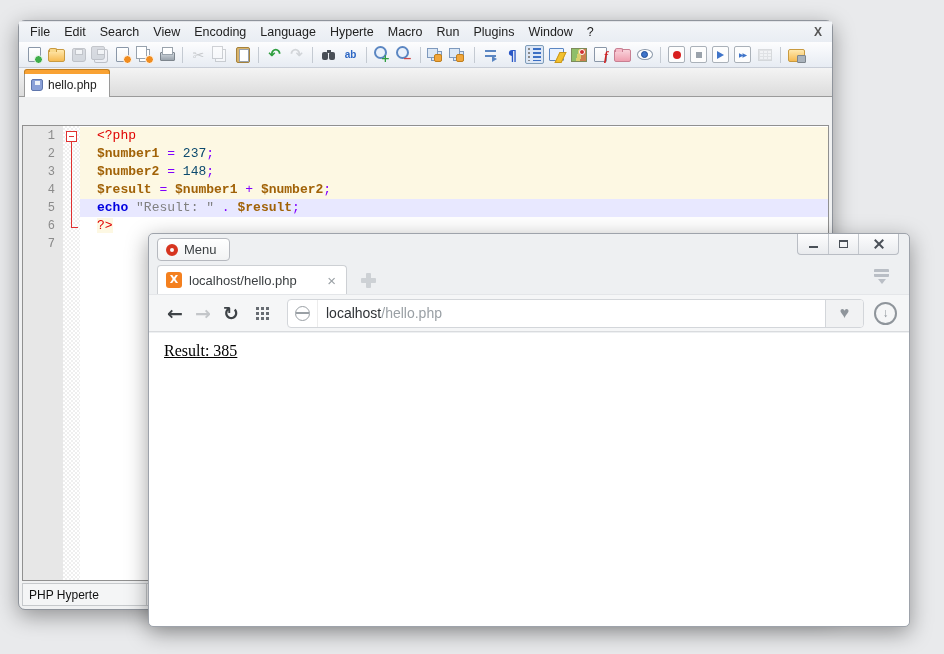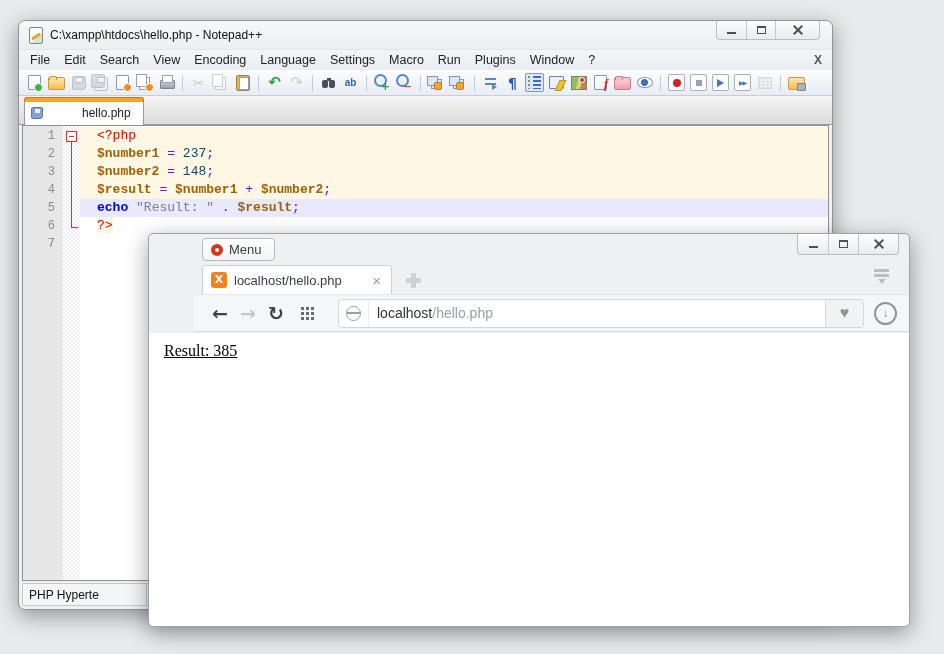--- a/index.html
+++ b/index.html
@@ -98,21 +98,21 @@
   .k-record::after { content:""; position:absolute; width:8px; height:8px; border-radius:50%; background:#d81f1f; }
   .k-stop::after { content:""; position:absolute; width:6px; height:6px; background:#9aa2ab; }
   .k-play::after { content:""; position:absolute; border:4px solid transparent; border-left:7px solid #3f74c9; margin-left:4px; }
   .k-ff::after { content:"▶▶"; position:absolute; font-size:6px; letter-spacing:-1px; color:#3f74c9; }
   .k-grid::before { content:""; width:12px; height:10px; border:1px solid #b3b9c0; background-color:#eef0f3;
       background-image:repeating-linear-gradient(#c8ccd2 0 1px,transparent 1px 3px),repeating-linear-gradient(90deg,#c8ccd2 0 1px,transparent 1px 4px); }
 
   #npp-tabbar { height:29px; background:linear-gradient(#f4f4f4,#dcdcdc); border-bottom:1px solid #9a9a9a;
                 display:flex; align-items:flex-end; padding-left:5px; }
   #npp-tab { position:relative; height:26px; background:#fff; border:1px solid #9a9a9a; border-bottom:none;
-             border-radius:3px 3px 0 0; display:flex; align-items:center; padding:0 12px 0 6px; margin-bottom:-1px; z-index:2;gap:34px; }
+             border-radius:3px 3px 0 0; display:flex; align-items:center; padding:0 12px 0 6px; margin-bottom:-1px; z-index:2; }
   #npp-tab::before { content:""; position:absolute; left:-1px; right:-1px; top:-3px; height:4px;
                      background:#f9a233; border-radius:3px 3px 0 0; border:1px solid #c07e1f; border-bottom:none; }
   #tab-floppy { width:12px; height:12px; background:#8aa0d8; border:1px solid #5f76ad; border-radius:2px 2px 3px 2px; position:relative; margin-right:5px; }
   #tab-floppy::after { content:""; position:absolute; top:1px; left:3px; width:5px; height:4px; background:#eef2f8; }
   #npp-tab-label { font-size:12px; color:#222; }
 
   #npp-editor { position:absolute; left:3px; right:3px; top:104px; bottom:28px;
                 background:#fff; border:1px solid #909090; overflow:hidden;
                 font:13px/18px "Liberation Mono","DejaVu Sans Mono",monospace; }
   #npp-editor::before { content:""; position:absolute; left:0; top:0; bottom:0; width:40px; background:#e7e7e7; }
@@ -143,21 +143,21 @@
       border-left:1px solid #e03030; border-bottom:1px solid #e03030; }
 
   #npp-statusbar { position:absolute; left:3px; right:3px; bottom:3px; height:23px; background:#f0f1f2;
                    display:flex; align-items:stretch; font-size:12px; color:#111; }
   .sb-field { border:1px solid #c6c9cc; background:#f4f5f6; display:flex; align-items:center;
               padding:0 6px; overflow:hidden; white-space:nowrap;text-align:center; }
   #sb-doctype { width:125px; }
   #sb-length { width:420px; border-left:none; }
 
   
-  #opera { left:148px; top:233px; width:762px; height:394px; border-radius:5px; background:#eef0f2; border-color:#9ea3ab;padding-left:45px; }
+  #opera { left:148px; top:233px; width:762px; height:394px; border-radius:5px; background:#eef0f2; border-color:#9ea3ab; }
   #opera-titlebar { position:relative; height:30px; }
   #opera-menu-btn { position:absolute; left:8px; top:4px; height:23px; display:flex; align-items:center; gap:6px;
       padding:0 12px 0 8px; background:linear-gradient(#ffffff,#f2f3f4); border:1px solid #b6b9bf; border-radius:4px; cursor:default; }
   #opera-logo { width:12px; height:12px; border:4px solid #d6341f; border-radius:50%; }
   #opera-menu-label { font-size:13px; color:#3c4043; }
 
   #opera-tabstrip { position:relative; height:30px; }
   #opera-tab { position:absolute; left:8px; top:1px; width:190px; height:29px; background:#fff;
       border:1px solid #cdd0d4; border-bottom:none; border-radius:4px 4px 0 0; display:flex; align-items:center; padding:0 8px; z-index:2; }
   #tab-favicon { width:16px; height:16px; border-radius:3px; background:#f4801f; color:#fff;
@@ -172,21 +172,21 @@
   #opera-tabmenu::after { content:""; border:4px solid transparent; border-top:5px solid #b9bec5; margin-top:2px; }
 
   #opera-toolbar { position:relative; height:38px; background:#f5f6f7; border-top:1px solid #e4e6e9;
       border-bottom:1px solid #d9dbde; display:flex; align-items:center; padding:0 12px; }
   .nav-btn { width:28px; text-align:center; font-size:19px; font-weight:bold; color:#3e4347; cursor:default;
              font-family:"DejaVu Sans",sans-serif; }
   .nav-btn.disabled { color:#c3c6c9; }
   #btn-speeddial { width:26px; height:18px; position:relative; margin:0 4px; }
   #btn-speeddial::before { content:""; position:absolute; left:7px; top:3px; width:3px; height:3px; background:#676c72;
       box-shadow:5px 0 #676c72,10px 0 #676c72,0 5px #676c72,5px 5px #676c72,10px 5px #676c72,0 10px #676c72,5px 10px #676c72,10px 10px #676c72; }
-  #addr-group { flex:1; height:29px; margin-left:14px; display:flex; align-items:stretch;
+  #addr-group { flex:1; height:29px; margin-left:8px; display:flex; align-items:stretch;
       background:#fff; border:1px solid #d3d6da; border-radius:4px; overflow:hidden; }
   #addr-globe { width:30px; display:flex; align-items:center; justify-content:center; border-right:1px solid #ececec; }
   #addr-globe::before { content:""; width:13px; height:13px; border:1.5px solid #9aa0a5; border-radius:50%;
       background:linear-gradient(transparent 5px,#9aa0a5 5px 6.5px,transparent 6.5px); }
   #addr-text { flex:1; display:flex; align-items:center; padding-left:8px; font-size:14px; white-space:nowrap; overflow:hidden; }
   #addr-host { color:#2f3337; }
   #addr-path { color:#9aa0a5; }
   #addr-heart { width:38px; background:#f1f2f3; border-left:1px solid #d3d6da; display:flex; align-items:center;
       justify-content:center; font-size:16px; color:#8f959b; cursor:default; }
   #btn-download { width:23px; height:23px; margin-left:10px; border:2px solid #8f959b; border-radius:50%;
@@ -194,45 +194,30 @@
 
   #opera-content { position:absolute; left:0; right:0; top:99px; bottom:0; background:#fff; border-radius:0 0 5px 5px; }
   #opera-result { margin:9px 0 0 15px; font:16px "Liberation Serif","DejaVu Serif",serif; color:#000;text-decoration:underline; }
 </style>
 </head>
 <body>
 
 <div id="stage">
 
   <div id="npp" class="win">
-    <div id="npp-titlebar">
-      <span id="npp-appicon"></span>
-      <span id="npp-title">C:\xampp\htdocs\hello.php - Notepad++</span>
-      <span class="wcg" style="right:12px;">
-        <span class="wc">
-            <span class="g-min"></span>
-          </span>
-        <span class="wc">
-            <span class="g-max"></span>
-          </span>
-        <span class="wc" style="width:44px;">
-            <span class="g-close"></span>
-          </span>
-      </span>
-    </div>
 
     <div id="npp-menubar">
 
       <span class="menu-item">File</span>
         <span class="menu-item">Edit</span>
         <span class="menu-item">Search</span>
         <span class="menu-item">View</span>
         <span class="menu-item">Encoding</span>
         <span class="menu-item">Language</span>
-        <span class="menu-item">Settings</span>
+        <span class="menu-item">Hyperte</span>
         <span class="menu-item">Macro</span>
         <span class="menu-item">Run</span>
         <span class="menu-item">Plugins</span>
         <span class="menu-item">Window</span>
         <span class="menu-item">?</span>
         <span id="npp-menu-close">X</span>
     </div>
 
     <div id="npp-toolbar">
         <span class="tbi k-page-plus"></span>

